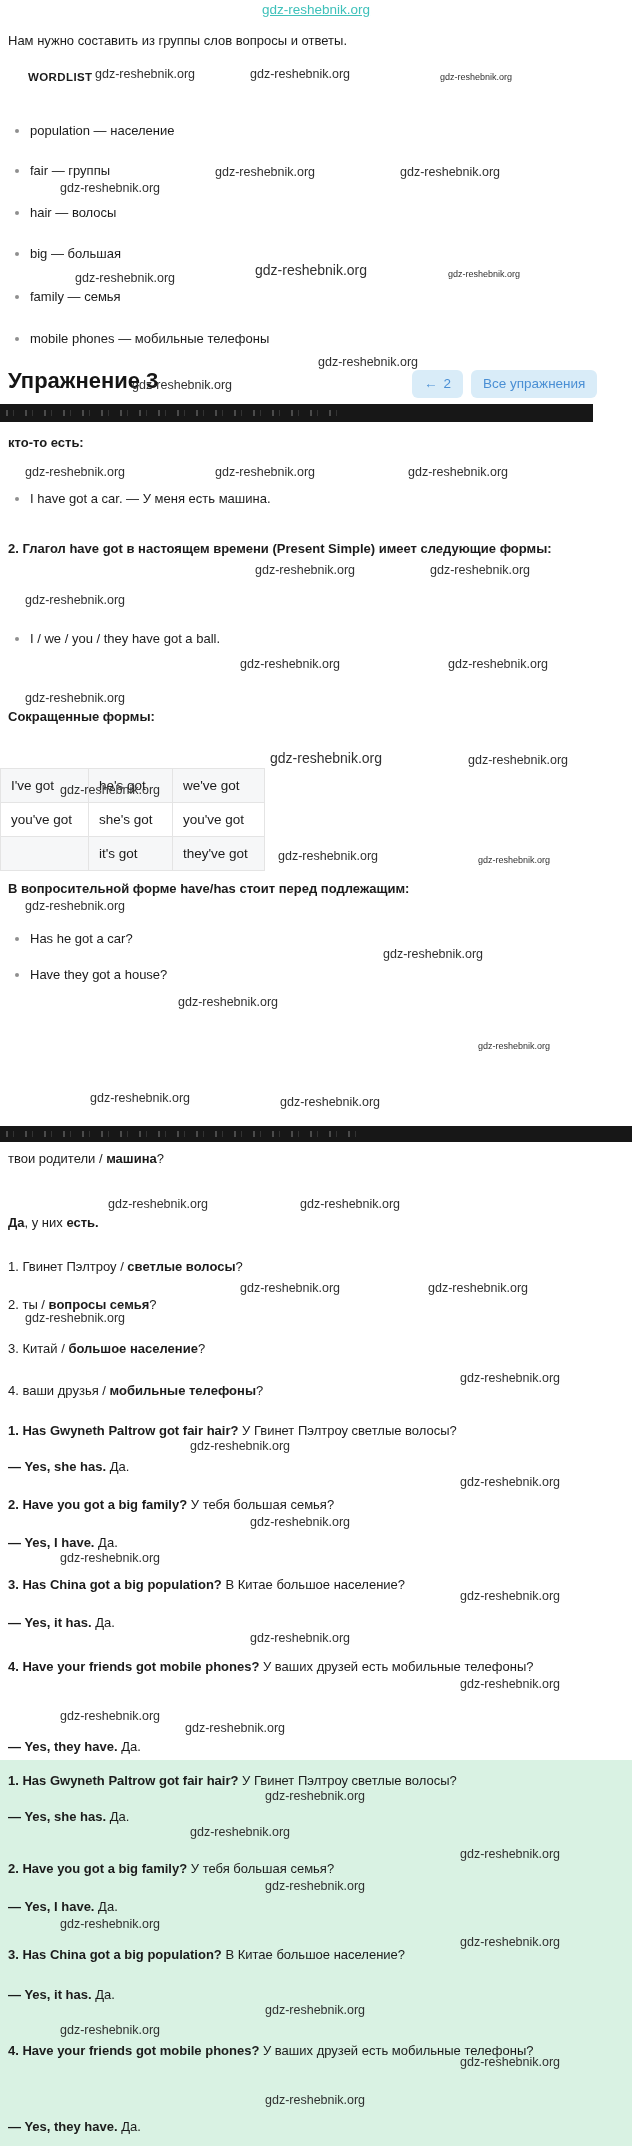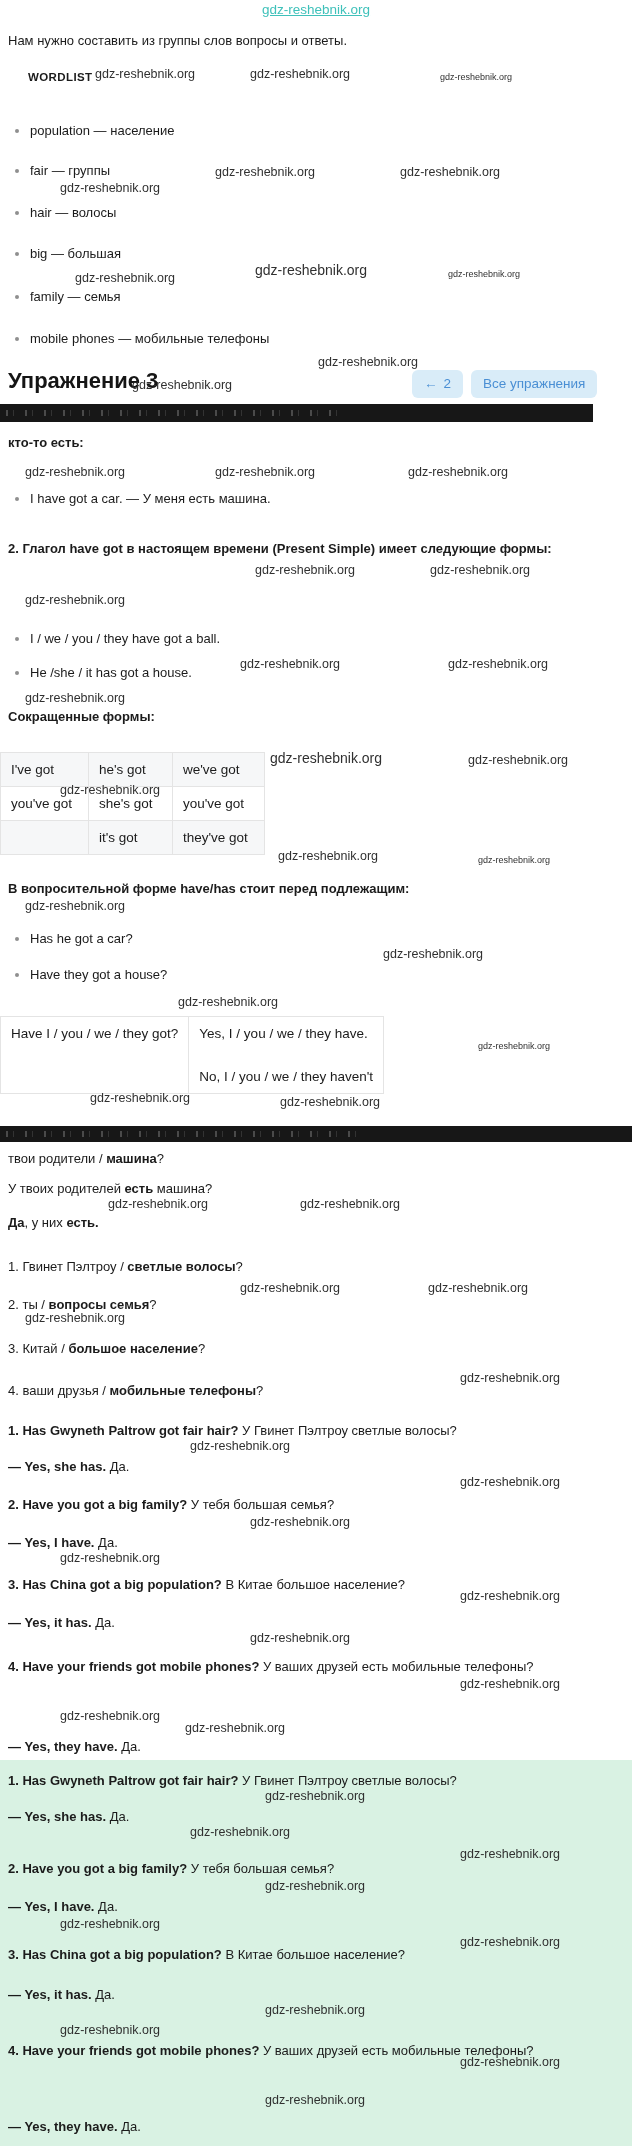--- a/index.html
+++ b/index.html
@@ -12,21 +12,21 @@
   .bullet::before { content:""; position:absolute; left:7px; top:9px; width:4px; height:4px; border-radius:50%; background:#8f8f8f; }
   .wordlist-label { font-size:11.5px; font-weight:700; letter-spacing:.4px;margin-left:20px; }
   .h1 { position:absolute; left:8px; font-size:22px; font-weight:700; color:#151515; }
   .btns { position:absolute; display:flex; gap:8px; align-items:center; }
   .btn { background:#d9ecf8; color:#4a8fd4; border-radius:6px; font-size:13.5px; line-height:1;
          padding:7px 12px; display:flex; align-items:center; gap:6px; cursor:pointer; white-space:nowrap; }
   .bar { position:absolute; background-color:#171717; }
   .bar::after { content:""; position:absolute; left:6px; right:42%; top:34%; height:32%; opacity:.55;
                 background:repeating-linear-gradient(90deg, rgba(255,255,255,.4) 0 2px, transparent 2px 7px,
                 rgba(255,255,255,.22) 7px 8px, transparent 8px 19px); }
-  table { position:absolute; border-collapse:collapse; font-size:13.5px; color:#1b1b1b; table-layout:fixed; background:#fff; }
+  table { position:absolute; border-collapse:collapse; font-size:13.5px; color:#1b1b1b; table-layout:fixed; background:#fff;margin-top:16px; }
   th, td { border:1px solid #e4e4e4; padding:9px 10px; text-align:left; vertical-align:top; background:#fff; font-weight:400; }
   .t1 tr:nth-child(odd) td { background:#f6f7f8; }
   .t2 th { background:#f6f7f8; font-weight:700; }
   .green { position:absolute; left:0; width:632px; background:#d9f2e3; }
   .wm { position:absolute; font-size:12.5px; line-height:17px; color:#303030; white-space:nowrap; }
   .wm.sm { font-size:9px; }
   .wm.lg { font-size:14px; }
   .wm-top { position:absolute; top:2px; left:50%; transform:translateX(-50%); font-size:13.5px;
             color:#3fc1ba; text-decoration:underline; cursor:pointer; white-space:nowrap; }
 </style>
@@ -56,21 +56,20 @@
     <div class="btn">Все упражнения</div>
   </div>
 
   <div class="bar" style="top:404px; left:0; width:593px; height:18px"></div>
 
   <div class="line b" style="top:432px">кто-то есть:</div>
   <div class="line bullet" style="top:488px">I have got a car. — У меня есть машина.</div>
 
   <div class="line b" style="top:538px; right:44px">2. Глагол have got в настоящем времени (Present Simple) имеет следующие формы:</div>
   <div class="line bullet" style="top:628px">I / we / you / they have got a ball.</div>
-  <div class="line bullet" style="top:662px">He /she / it has got a house.</div>
 
   <div class="line b" style="top:706px">Сокращенные формы:</div>
 
   <table class="t1" style="top:752px; left:0">
     <tbody>
         <tr>
       <td style="width:88px">I've got</td>
       <td style="width:84px">he's got</td>
       <td style="width:92px">we've got</td>
     </tr>
@@ -86,37 +85,27 @@
     </tr>
   </tbody>
     </table>
 
   <div class="line b" style="top:878px">В вопросительной форме have/has стоит перед подлежащим:</div>
   <div class="line bullet" style="top:928px">Has he got a car?</div>
   <div class="line bullet" style="top:964px">Have they got a house?</div>
 
   <table class="t2" style="top:1016px; left:0">
     <tbody>
-    <tr>
-      <td>Have I / you / we / they got?</td>
-      <td>
-        <div>Yes, I / you / we / they have.</div>
-        <div style="margin-top:28px">No, I / you / we / they haven't</div>
-      </td>
-    </tr>
   </tbody>
     </table>
 
   <div class="bar" style="top:1126px; left:0; width:632px; height:16px"></div>
 
   <div class="line" style="top:1148px">
     <span>твои родители / </span><b>машина</b><span>?</span>
-  </div>
-  <div class="line" style="top:1178px">
-    <span>У твоих родителей </span><b>есть</b><span> машина?</span>
   </div>
   <div class="line" style="top:1212px">
     <b>Да</b><span>, у них </span><b>есть.</b>
   </div>
 
   <div class="line" style="top:1256px">
     <span>1. Гвинет Пэлтроу / </span><b>светлые волосы</b><span>?</span>
   </div>
   <div class="line" style="top:1294px">
     <span>2. ты / </span><b>вопросы семья</b><span>?</span>

